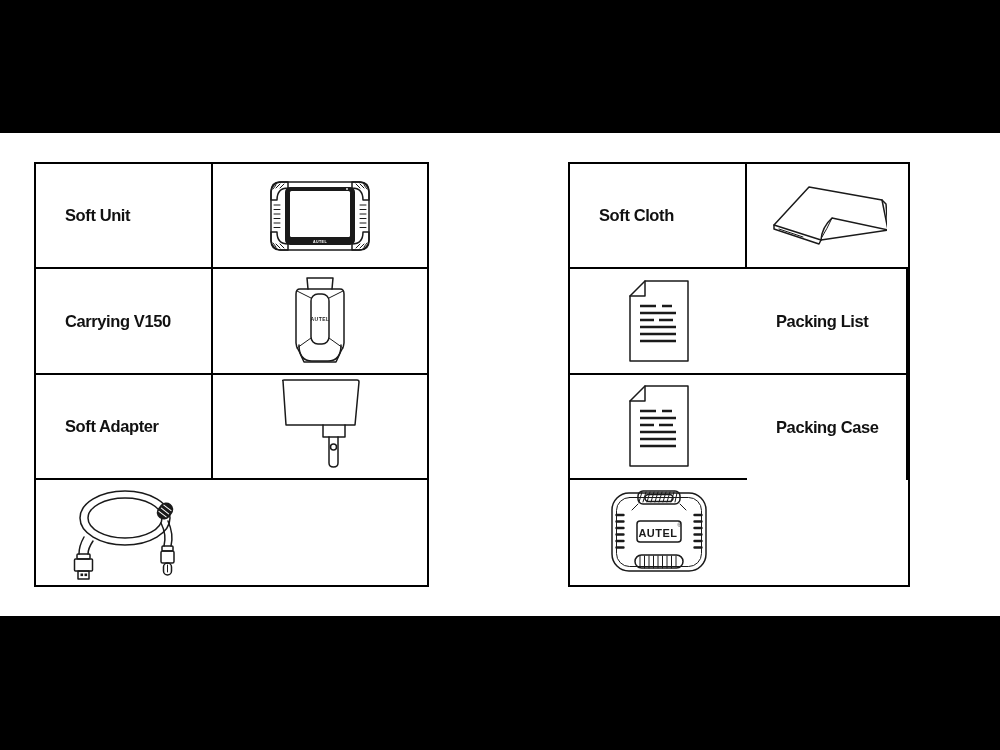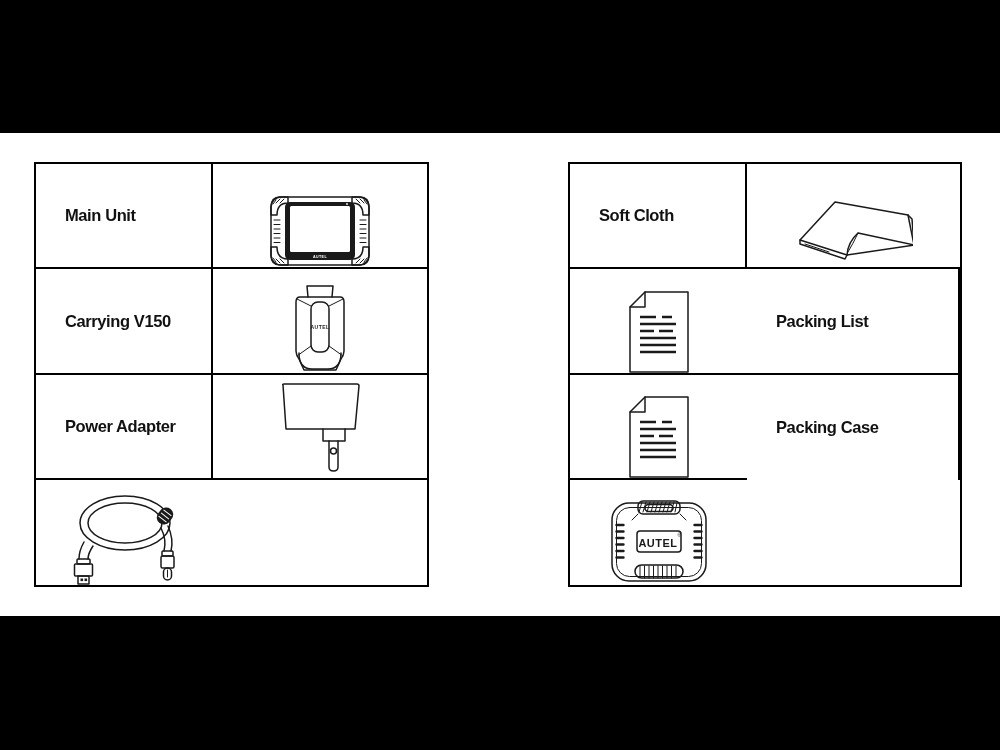--- a/index.html
+++ b/index.html
@@ -11,48 +11,48 @@
   .letterbox{position:absolute;left:0;width:1000px;background:#000;}
   .bar-top{top:0;height:133px;}
   .bar-bottom{top:616px;height:134px;}
   .canvas{position:absolute;left:0;top:133px;width:1000px;height:483px;background:#fff;}
   .pack-table{
     position:absolute;top:29px;background:#fff;
     border:2px solid #000;box-sizing:border-box;
     display:grid;grid-template-columns:177px 1fr;grid-auto-rows:1fr;
   }
   .pack-table.left{left:34px;width:395px;height:425px;}
-  .pack-table.right{left:568px;width:394px;height:425px;}
+  .pack-table.right{left:568px;width:342px;height:425px;}
   .cell{box-sizing:border-box;border-bottom:2px solid #000;min-width:0;}
   .cell.label-cell{
     border-right:2px solid #000;
     display:flex;align-items:center;
     padding:0 4px 0 29px;
     font-weight:bold;font-size:16.5px;line-height:1.35;
     letter-spacing:-0.4px;color:#111;
   }
-  .cell.icon-cell{display:flex;align-items:flex-end;justify-content:center;}
+  .cell.icon-cell{display:flex;align-items:center;justify-content:center;}
   .cell.last-row{border-bottom:none;}
   svg{display:block;}
   .ln{stroke:#1a1a1a;fill:none;stroke-width:1.5;stroke-linejoin:round;stroke-linecap:round;}
   .ln-thin{stroke:#1a1a1a;fill:none;stroke-width:1;stroke-linecap:round;}
   .fill-dark{fill:#1a1a1a;stroke:none;}
   .doc-line{stroke:#1a1a1a;stroke-width:2.6;fill:none;stroke-linecap:butt;}
 </style>
 </head>
 <body>
 
 <div class="letterbox bar-top"></div>
 
 <div class="canvas">
 
   <div class="pack-table left">
 
     <div class="cell label-cell">
-      <span>Main Unit</span>
+      <span>Soft Unit</span>
     </div>
     <div class="cell icon-cell">
       <svg width="104" height="72" viewBox="0 0 104 72">
         <rect class="ln" x="3" y="2" width="98" height="68" rx="10"></rect>
 
         <path class="ln" d="M20,2 H12 Q3,2 3,12 V20 H9 Q9,8 20,8 Z"></path>
         <path class="ln" d="M84,2 H92 Q101,2 101,12 V20 H95 Q95,8 84,8 Z"></path>
         <path class="ln" d="M20,70 H12 Q3,70 3,60 V52 H9 Q9,64 20,64 Z"></path>
         <path class="ln" d="M84,70 H92 Q101,70 101,60 V52 H95 Q95,64 84,64 Z"></path>
         <path class="ln-thin" d="M8,5 L5,9 M12,4 L8,8 M16,4 L12,8"></path>
@@ -78,21 +78,21 @@
         <path class="ln" d="M20,12 L19,1 H45 L44,12"></path>
         <path class="ln" d="M12,12 H52 Q56,12 56,17 V66 Q56,70 53,74 L48,85 H16 L11,74 Q8,70 8,66 V17 Q8,12 12,12 Z"></path>
         <rect class="ln" x="23" y="17" width="18" height="50" rx="7"></rect>
         <path class="ln-thin" d="M9,14 L23,21 M55,14 L41,21 M9,71 L23,61 M55,71 L41,61"></path>
         <path class="ln" d="M11,68 Q11,84 24,84 M53,68 Q53,84 40,84 M24,84 H40"></path>
         <text x="32" y="44" font-size="5" font-weight="bold" fill="#1a1a1a" text-anchor="middle" letter-spacing="0.5">AUTEL</text>
       </svg>
     </div>
 
     <div class="cell label-cell">
-      <span>Power Adapter</span>
+      <span>Soft Adapter</span>
     </div>
     <div class="cell icon-cell">
       <svg width="88" height="96" viewBox="0 0 88 96">
         <path class="ln" d="M7,3 Q6,2 8,2 L81,2 Q83,2 83,4 L79,47 H10 Z"></path>
         <path class="ln" d="M47,47 V59 H69 V47"></path>
         <path class="ln" d="M53,59 V85 Q53,89 57.5,89 Q62,89 62,85 V59"></path>
         <circle class="ln" cx="57.5" cy="69" r="3"></circle>
       </svg>
     </div>
 

